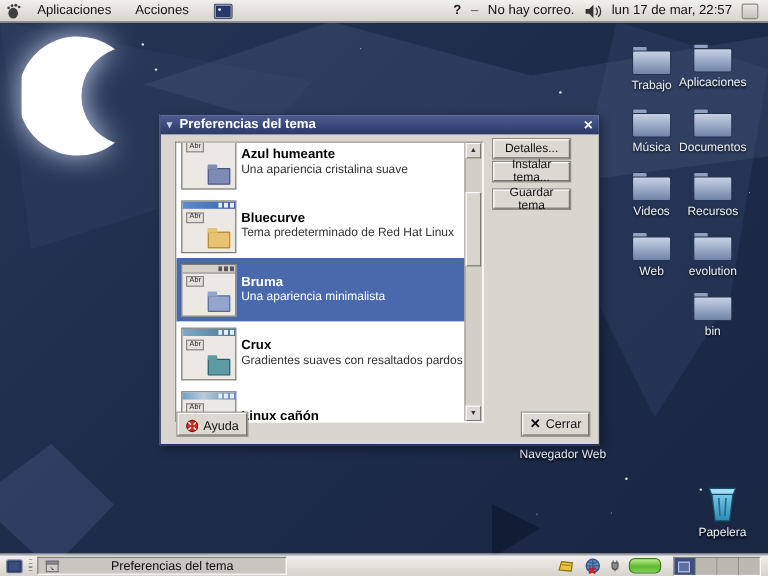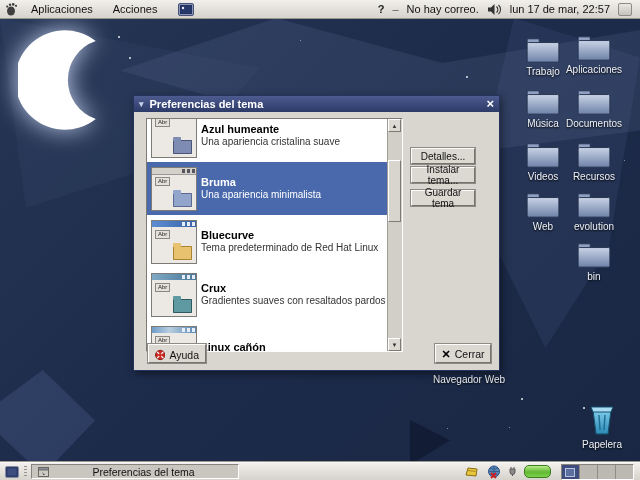--- a/index.html
+++ b/index.html
@@ -92,21 +92,21 @@
   .sbtn{position:absolute;left:0;width:13px;height:13px;background:#dcd9d3;border:1px solid;
      border-color:#fff #7d7a74 #7d7a74 #fff;box-sizing:border-box;font-size:6px;color:#333;
      display:flex;align-items:center;justify-content:center;}
   .sbtn.up{top:0;} .sbtn.down{bottom:0;}
   .sthumb{position:absolute;left:0;top:41px;width:13px;height:62px;background:#d8d5cf;border:1px solid;
      border-color:#fff #7d7a74 #7d7a74 #fff;box-sizing:border-box;}
   
   .btn{background:#dcd9d3;border:1px solid;border-color:#fdfdfc #76736d #76736d #fdfdfc;
      box-shadow:0 0 0 1px #8e8b85;font-size:10px;color:#111;display:flex;align-items:center;
      justify-content:center;box-sizing:border-box;gap:4px;cursor:default;}
-  .side-btn{position:absolute;left:277px;width:64px;height:16px;margin-top:32px;}
+  .side-btn{position:absolute;left:277px;width:64px;height:16px;}
   .help-btn{position:absolute;left:14px;bottom:7px;width:58px;height:19px;font-size:10.5px;align-items:flex-end;}
   .close-btn{position:absolute;right:8px;bottom:7px;width:56px;height:19px;font-size:10.5px;}
   .xglyph{font-weight:bold;font-size:11px;line-height:10px;color:#000;}
 </style>
 </head>
 <body>
 
 <svg width="0" height="0" style="position:absolute">
   <defs>
     <linearGradient id="gFold" x1="0" y1="0" x2="0" y2="1">
@@ -233,45 +233,45 @@
         <div class="thumb">
           <span class="abr" style="top:3px">Abr</span>
           <div class="mfold f-azul"></div>
         </div>
         <div class="txt">
           <div class="tname">Azul humeante</div>
           <div class="tdesc">Una apariencia cristalina suave</div>
         </div>
       </div>
 
+      <div class="trow">
+        <div class="thumb">
+          <div class="mtb blue">
+              <span class="dots"></span>
+            </div>
+          <span class="abr" style="top:9px">Abr</span>
+          <div class="mfold f-blue"></div>
+        </div>
+        <div class="txt">
+          <div class="tname">Bluecurve</div>
+          <div class="tdesc">Tema predeterminado de Red Hat Linux</div>
+        </div>
+      </div>
+
       <div class="trow selected">
         <div class="thumb">
           <div class="mtb grey">
               <span class="dots"></span>
             </div>
           <span class="abr" style="top:9px">Abr</span>
           <div class="mfold f-bruma"></div>
         </div>
         <div class="txt">
           <div class="tname">Bruma</div>
           <div class="tdesc">Una apariencia minimalista</div>
-        </div>
-      </div>
-
-      <div class="trow">
-        <div class="thumb">
-          <div class="mtb blue">
-              <span class="dots"></span>
-            </div>
-          <span class="abr" style="top:9px">Abr</span>
-          <div class="mfold f-blue"></div>
-        </div>
-        <div class="txt">
-          <div class="tname">Bluecurve</div>
-          <div class="tdesc">Tema predeterminado de Red Hat Linux</div>
         </div>
       </div>
 
       <div class="trow">
         <div class="thumb">
           <div class="mtb teal">
               <span class="dots"></span>
             </div>
           <span class="abr" style="top:9px">Abr</span>
           <div class="mfold f-crux"></div>

